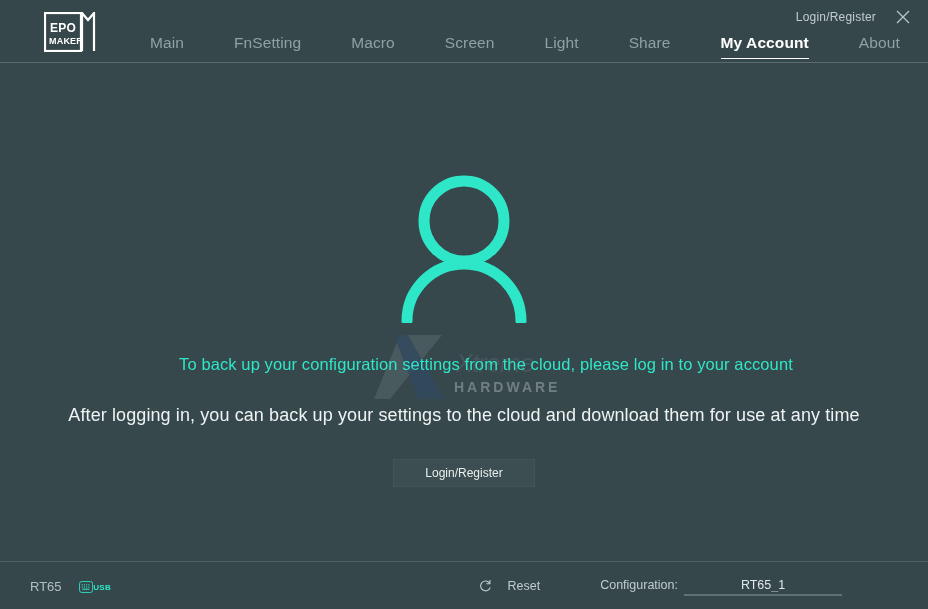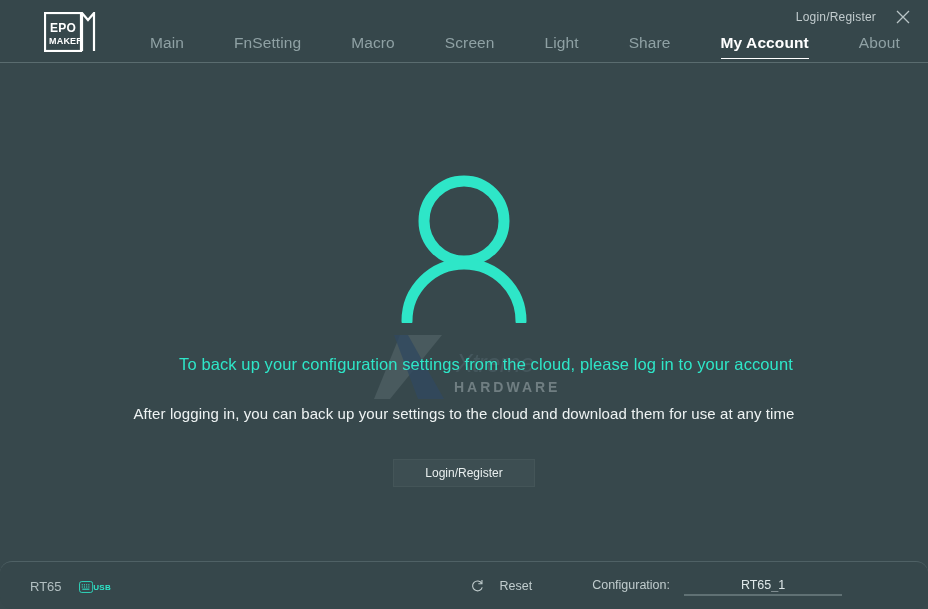--- a/index.html
+++ b/index.html
@@ -124,21 +124,21 @@
     z-index: 3;
     padding-left: 44px;
   }
   .line-secondary {
     position: absolute;
     left: 0;
     right: 0;
     top: 342px;
     text-align: center;
     color: #eef3f3;
-    font-size: 15px;
+    font-size: 18px;
     letter-spacing: .1px;
     z-index: 3;
   }
 
   .login-btn {
     position: absolute;
     left: 50%;
     transform: translateX(-50%);
     top: 396px;
     width: 142px;
@@ -188,21 +188,20 @@
 
   
   .footer {
     position: relative;
     height: 48px;
     flex: 0 0 48px;
     background: #36474b;
     border-top: 1px solid #4f6165;
     display: flex;
     align-items: center;
-    border-radius: 12px;
   }
 
   .device-name {
     position: absolute;
     left: 30px;
     top: 50%;
     transform: translateY(-50%);
     color: #b2bfc1;
     font-size: 13px;
   }
@@ -240,21 +239,21 @@
     cursor: pointer;
     margin-right: 60px;
   }
   .reset-label {
     color: #c0cccd;
     font-size: 12.5px;
   }
   .config-group {
     display: flex;
     align-items: baseline;
-    gap: 12px;
+    gap: 4px;
   }
   .config-label {
     color: #c0cccd;
     font-size: 12.5px;
     margin-right: 2px;
   }
   .config-input {
     width: 158px;
     background: transparent;
     border: none;

